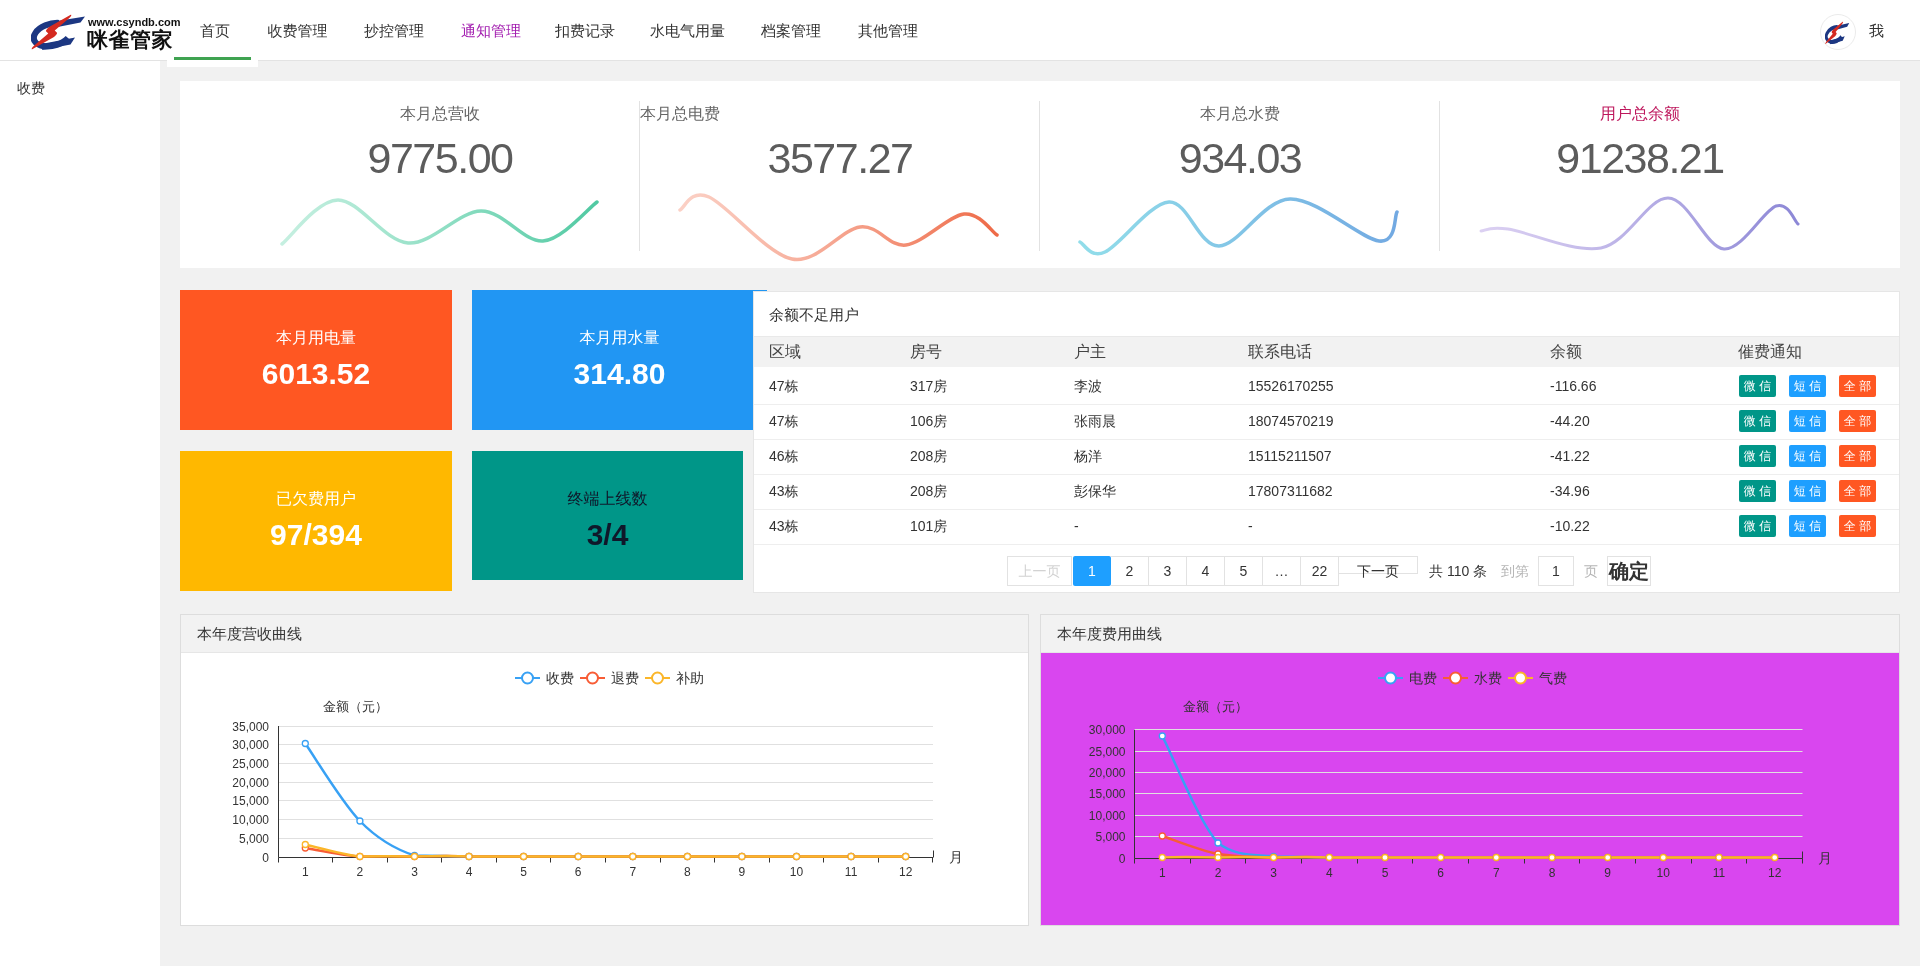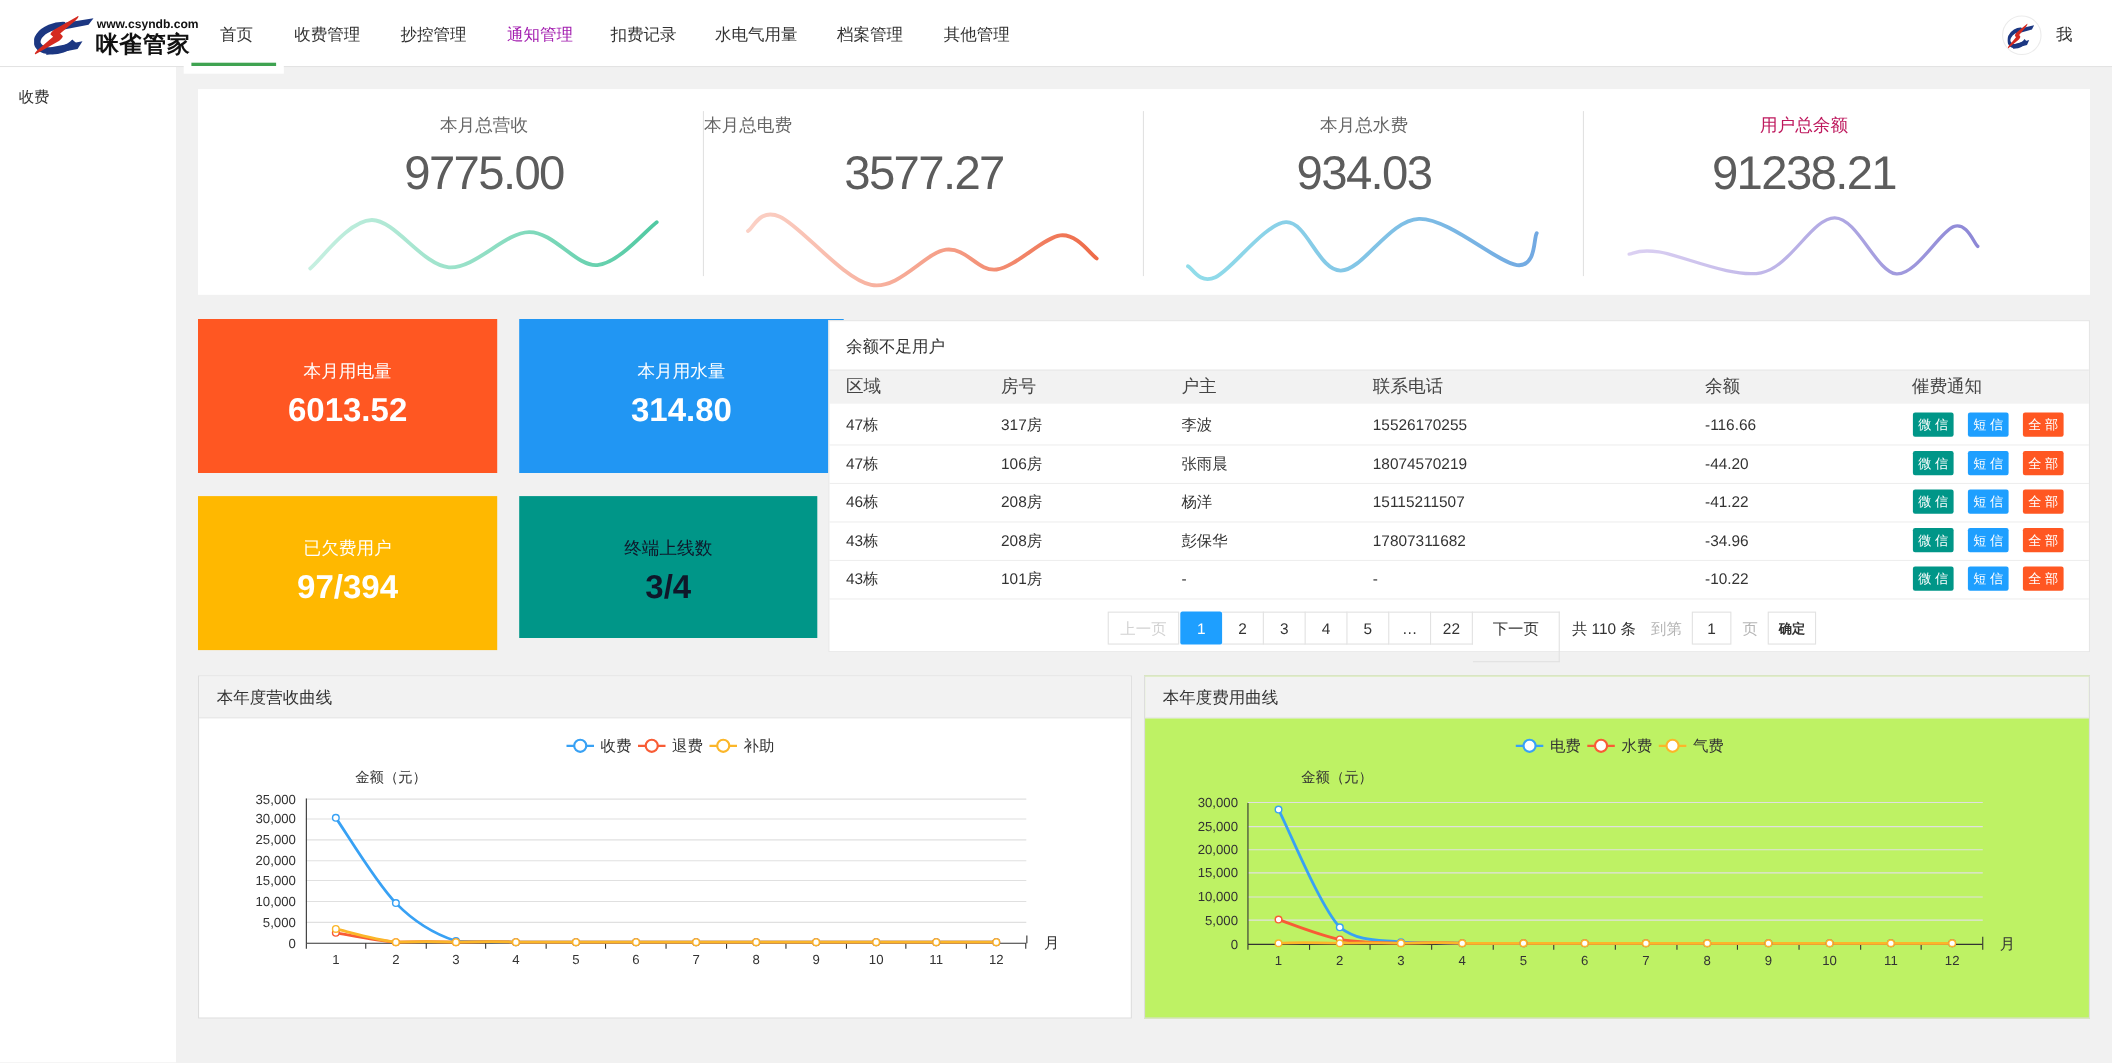--- a/index.html
+++ b/index.html
@@ -168,26 +168,26 @@
 
 <div style="position:absolute;left:253px;top:264px;width:65px;height:30px;border:1px solid #e2e2e2;box-sizing:border-box;color:#d2d2d2;text-align:center;line-height:28px;font-size:14px">上一页</div>
 <div style="position:absolute;left:319px;top:264px;width:38px;height:30px;border-radius:2px;background:#1e9fff;color:#fff;text-align:center;line-height:30px;font-size:14px">1</div>
 <div style="position:absolute;left:357px;top:264px;width:38px;height:30px;border:1px solid #e2e2e2;border-left:none;box-sizing:border-box;color:#333;text-align:center;line-height:28px;font-size:14px">2</div>
 <div style="position:absolute;left:395px;top:264px;width:38px;height:30px;border:1px solid #e2e2e2;border-left:none;box-sizing:border-box;color:#333;text-align:center;line-height:28px;font-size:14px">3</div>
 <div style="position:absolute;left:433px;top:264px;width:38px;height:30px;border:1px solid #e2e2e2;border-left:none;box-sizing:border-box;color:#333;text-align:center;line-height:28px;font-size:14px">4</div>
 <div style="position:absolute;left:471px;top:264px;width:38px;height:30px;border:1px solid #e2e2e2;border-left:none;box-sizing:border-box;color:#333;text-align:center;line-height:28px;font-size:14px">5</div>
 <div style="position:absolute;left:509px;top:264px;width:38px;height:30px;border:1px solid #e2e2e2;border-left:none;box-sizing:border-box;color:#333;text-align:center;line-height:28px;font-size:14px">…</div>
 <div style="position:absolute;left:547px;top:264px;width:38px;height:30px;border:1px solid #e2e2e2;border-left:none;box-sizing:border-box;color:#333;text-align:center;line-height:28px;font-size:14px">22</div>
 
-<div style="position:absolute;left:585px;top:264px;width:79px;height:46px;border:1px solid #e2e2e2;border-left:none;box-sizing:border-box;color:#333;text-align:center;line-height:28px;font-size:14px">下一页</div>
+<div style="position:absolute;left:585px;top:264px;width:79px;height:18px;border:1px solid #e2e2e2;border-left:none;box-sizing:border-box;color:#333;text-align:center;line-height:28px;font-size:14px">下一页</div>
 <div style="position:absolute;left:675px;top:264px;height:30px;line-height:30px;font-size:14px;color:#333">共 110 条</div>
 <div style="position:absolute;left:747px;top:264px;height:30px;line-height:30px;font-size:14px;color:#b5b5b5">到第</div>
 <div style="position:absolute;left:784px;top:264px;width:36px;height:30px;border:1px solid #e2e2e2;box-sizing:border-box;color:#333;text-align:center;line-height:28px;font-size:14px">1</div>
 <div style="position:absolute;left:830px;top:264px;height:30px;line-height:30px;font-size:14px;color:#b5b5b5">页</div>
-<div style="position:absolute;left:853px;top:264px;width:44px;height:30px;border:1px solid #e2e2e2;box-sizing:border-box;color:#333;font-weight:bold;text-align:center;line-height:28px;font-size:12px">确定</div>
+<div style="position:absolute;left:853px;top:264px;width:44px;height:30px;border:1px solid #e2e2e2;box-sizing:border-box;color:#333;font-weight:bold;text-align:center;line-height:28px;font-size:20px">确定</div>
 </div>
 
 <div style="position:absolute;left:180px;top:614px;width:847px;height:310px;background:#fff;border:1px solid #ddd">
 <div style="position:absolute;left:0;top:0;width:847px;height:37px;background:#f2f2f2;border-bottom:1px solid #e6e6e6"></div>
 <div style="position:absolute;left:16px;top:10px;font-size:15px;color:#333">本年度营收曲线</div>
 <svg width="849" height="275" style="position:absolute;left:0;top:37px">
 <text x="88" y="209.5" text-anchor="end" font-size="12" fill="#333">0</text>
 <line x1="97" y1="186.5" x2="752" y2="186.5" stroke="#e0e0e0" stroke-width="1"></line>
 <text x="88" y="190.5" text-anchor="end" font-size="12" fill="#333">5,000</text>
 <line x1="97" y1="167.5" x2="752" y2="167.5" stroke="#e0e0e0" stroke-width="1"></line>
@@ -276,21 +276,21 @@
 <text x="365" y="31" font-size="14" fill="#333">收费</text>
 <line x1="399" y1="26" x2="424" y2="26" stroke="#f85c35" stroke-width="2"></line>
 <circle cx="411.5" cy="26" r="5.5" fill="#fff" stroke="#f85c35" stroke-width="2"></circle>
 <text x="430" y="31" font-size="14" fill="#333">退费</text>
 <line x1="464" y1="26" x2="489" y2="26" stroke="#fbb629" stroke-width="2"></line>
 <circle cx="476.5" cy="26" r="5.5" fill="#fff" stroke="#fbb629" stroke-width="2"></circle>
 <text x="495" y="31" font-size="14" fill="#333">补助</text>
 </svg>
 </div>
 
-<div style="position:absolute;left:1040px;top:614px;width:858px;height:310px;background:#bef264;border:1px solid #ddd">
+<div style="position:absolute;left:1040px;top:614px;width:858px;height:310px;background:#d946ef;border:1px solid #ddd">
 <div style="position:absolute;left:0;top:0;width:858px;height:37px;background:#f2f2f2;border-bottom:1px solid #e6e6e6"></div>
 <div style="position:absolute;left:16px;top:10px;font-size:15px;color:#333">本年度费用曲线</div>
 <svg width="860" height="275" style="position:absolute;left:0;top:37px">
 <text x="84.5" y="210.5" text-anchor="end" font-size="12" fill="#333">0</text>
 <line x1="93.5" y1="184.5" x2="761.5" y2="184.5" stroke="#e0e0e0" stroke-width="1"></line>
 <text x="84.5" y="188.5" text-anchor="end" font-size="12" fill="#333">5,000</text>
 <line x1="93.5" y1="163.5" x2="761.5" y2="163.5" stroke="#e0e0e0" stroke-width="1"></line>
 <text x="84.5" y="167.5" text-anchor="end" font-size="12" fill="#333">10,000</text>
 <line x1="93.5" y1="141.5" x2="761.5" y2="141.5" stroke="#e0e0e0" stroke-width="1"></line>
 <text x="84.5" y="145.5" text-anchor="end" font-size="12" fill="#333">15,000</text>

